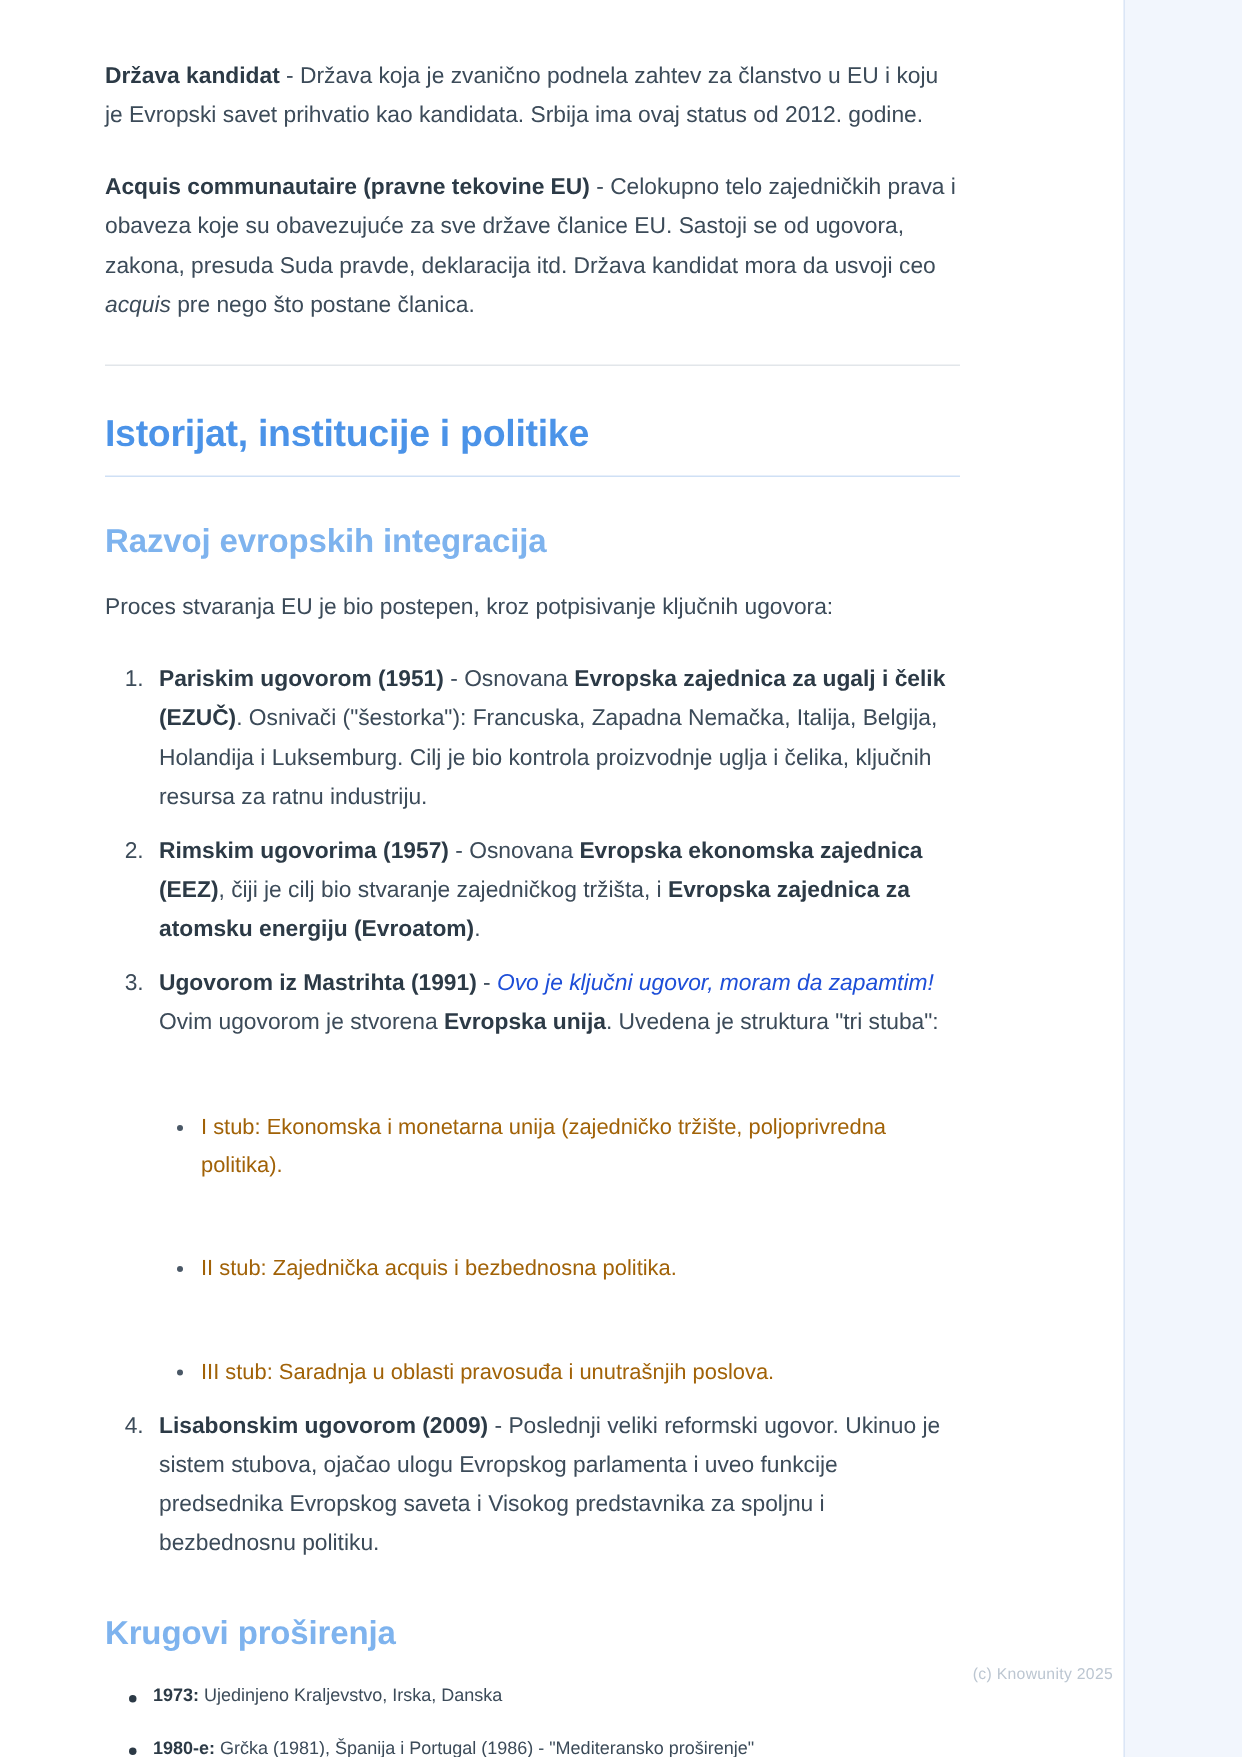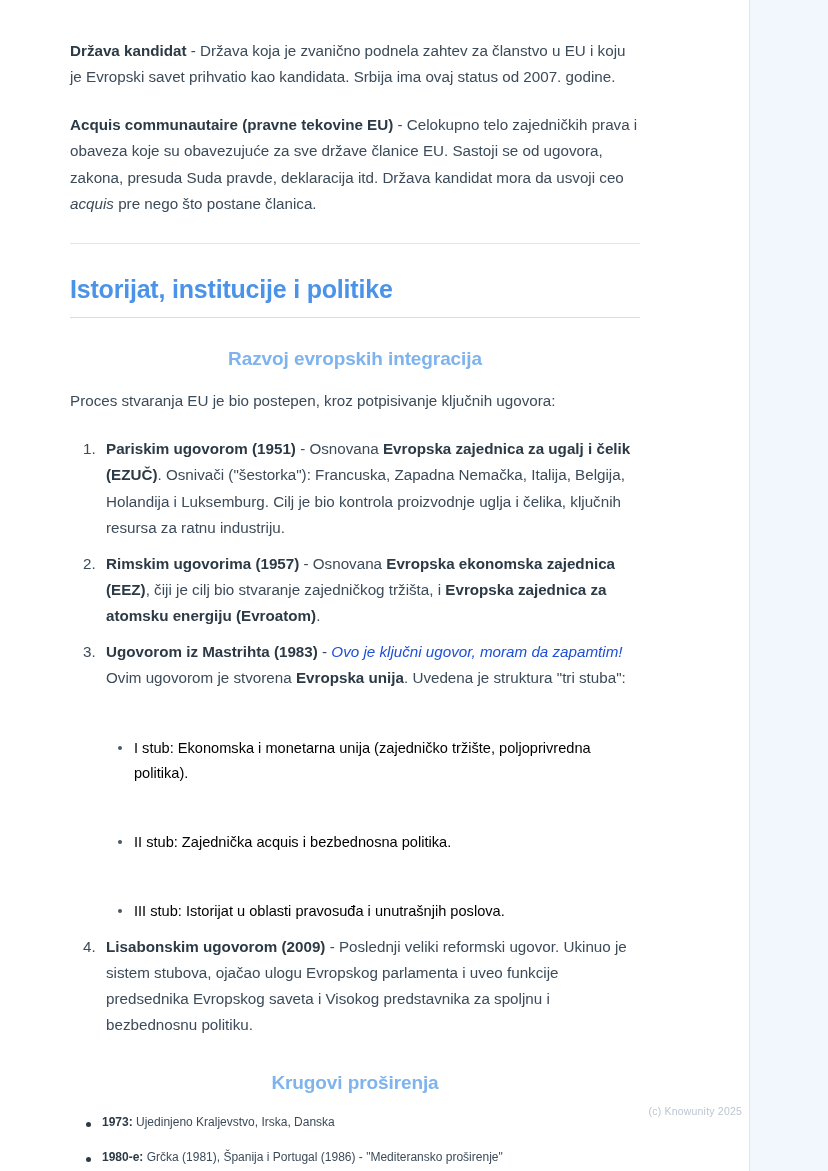--- a/index.html
+++ b/index.html
@@ -54,26 +54,25 @@
     font-weight: bold;
     margin: 16px 0 12px 0;
     letter-spacing: -0.2px;
   }
   .title-rule {
     border: none;
     border-top: 1px solid #cfe0f5;
     margin: 0 0 30px 0;
   }
   h2.sub-title {
-    font-size: 19px;
+    font-size: 22px;
     color: #7eb3ee;
     font-weight: bold;
     margin: 0 0 18px 0;
     letter-spacing: -0.1px;
-    text-align: center;
   }
   h2.sub-title.spaced {
     margin-top: 34px;
   }
   ol.numbered {
     margin: 0 0 10px 0;
     padding-left: 30px;
     font-size: 15.2px;
     line-height: 1.72;
   }
@@ -85,21 +84,21 @@
   ul.bulleted {
     margin: 8px 0 4px 0;
     padding-left: 26px;
     font-size: 14.6px;
     line-height: 1.72;
     list-style: none;
   }
   ul.bulleted > li {
     position: relative;
     margin-bottom: 10px;
-    color: #000000;
+    color: #a16207;
     padding-left: 2px;
     margin-top: 44px;
   }
   ul.bulleted > li::before {
     content: "";
     position: absolute;
     left: -14px;
     top: 10px;
     width: 4px;
     height: 4px;
@@ -153,21 +152,21 @@
 </head>
 <body>
 
 <div class="page">
 
   <div class="sidebar-strip"></div>
 
   <div class="content">
 
     <p class="para">
-      <b>Država kandidat</b><span> - </span><span>Država koja je zvanično podnela zahtev za članstvo u EU i koju je Evropski savet prihvatio kao kandidata. Srbija ima ovaj status od 2007. godine.</span>
+      <b>Država kandidat</b><span> - </span><span>Država koja je zvanično podnela zahtev za članstvo u EU i koju je Evropski savet prihvatio kao kandidata. Srbija ima ovaj status od 2012. godine.</span>
     </p>
 
     <p class="para tight">
       <b>Acquis communautaire (pravne tekovine EU)</b><span> - </span><span>Celokupno telo zajedničkih prava i obaveza koje su obavezujuće za sve države članice EU. Sastoji se od ugovora, zakona, presuda Suda pravde, deklaracija itd. Država kandidat mora da usvoji ceo </span><em>acquis</em><span> pre nego što postane članica.</span>
     </p>
 
     <hr class="divider">
 
     <h1 class="section-title">Istorijat, institucije i politike</h1>
     <hr class="title-rule">
@@ -177,25 +176,25 @@
     <p class="para">Proces stvaranja EU je bio postepen, kroz potpisivanje ključnih ugovora:</p>
 
     <ol class="numbered">
       <li>
         <b>Pariskim ugovorom (1951)</b><span> - </span><span>Osnovana </span><b>Evropska zajednica za ugalj i čelik (EZUČ)</b><span>. Osnivači ("šestorka"): Francuska, Zapadna Nemačka, Italija, Belgija, Holandija i Luksemburg. Cilj je bio kontrola proizvodnje uglja i čelika, ključnih resursa za ratnu industriju.</span>
       </li>
       <li>
         <b>Rimskim ugovorima (1957)</b><span> - </span><span>Osnovana </span><b>Evropska ekonomska zajednica (EEZ)</b><span>, čiji je cilj bio stvaranje zajedničkog tržišta, i </span><b>Evropska zajednica za atomsku energiju (Evroatom)</b><span>.</span>
       </li>
       <li>
-        <b>Ugovorom iz Mastrihta (1983)</b><span> - </span><em class="note-em">Ovo je ključni ugovor, moram da zapamtim!</em><span> Ovim ugovorom je stvorena </span><b>Evropska unija</b><span>. Uvedena je struktura "tri stuba":</span>
+        <b>Ugovorom iz Mastrihta (1991)</b><span> - </span><em class="note-em">Ovo je ključni ugovor, moram da zapamtim!</em><span> Ovim ugovorom je stvorena </span><b>Evropska unija</b><span>. Uvedena je struktura "tri stuba":</span>
         <ul class="bulleted">
           <li>I stub: Ekonomska i monetarna unija (zajedničko tržište, poljoprivredna politika).</li>
           <li>II stub: Zajednička acquis i bezbednosna politika.</li>
-          <li>III stub: Istorijat u oblasti pravosuđa i unutrašnjih poslova.</li>
+          <li>III stub: Saradnja u oblasti pravosuđa i unutrašnjih poslova.</li>
         </ul>
       </li>
       <li>
         <b>Lisabonskim ugovorom (2009)</b><span> - </span><span>Poslednji veliki reformski ugovor. Ukinuo je sistem stubova, ojačao ulogu Evropskog parlamenta i uveo funkcije predsednika Evropskog saveta i Visokog predstavnika za spoljnu i bezbednosnu politiku.</span>
       </li>
     </ol>
 
     <h2 class="sub-title spaced">Krugovi proširenja</h2>
 
     <ul class="outer-bullets">

